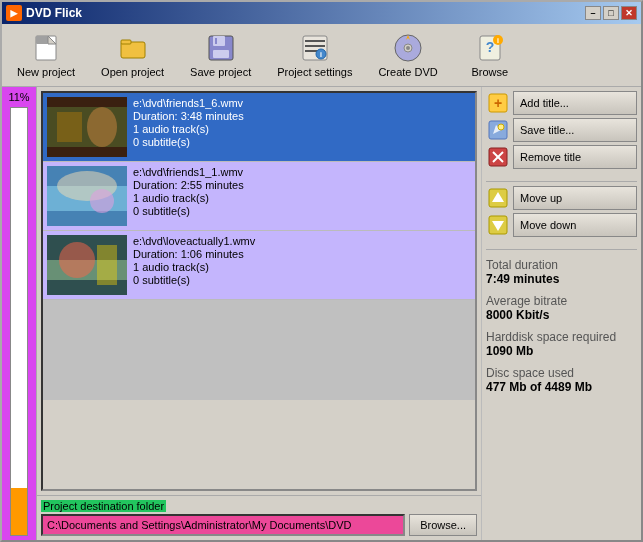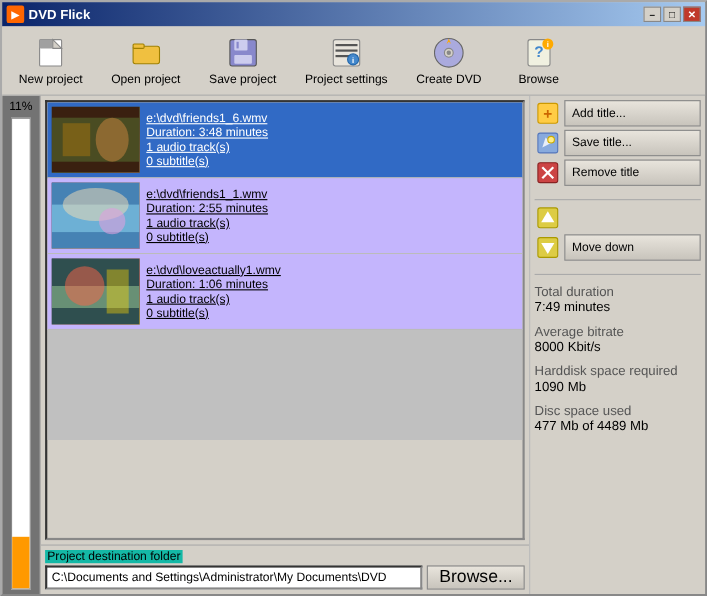--- a/index.html
+++ b/index.html
@@ -109,21 +109,21 @@
     
     .main-content {
       display: flex;
       flex: 1;
       overflow: hidden;
     }
 
     
     .left-panel {
       width: 35px;
-      background: #737373;
+      background: #d946ef;
       display: flex;
       flex-direction: column;
       align-items: center;
       padding-top: 4px;
       border-right: 1px solid #aaa;
       flex-shrink: 0;
     }
     .percentage {
       font-size: 11px;
       color: #000;
@@ -202,24 +202,22 @@
     .thumb2 {
       background: linear-gradient(135deg, #4682B4 0%, #87CEEB 30%, #F5DEB3 60%, #DDA0DD 100%);
     }
     .thumb3 {
       background: linear-gradient(135deg, #2F4F4F 0%, #8FBC8F 40%, #FF6347 70%, #FFD700 100%);
     }
 
     .title-info {
       display: flex;
       flex-direction: column;
-      justify-content: center;
       gap: 1px;
       font-size: 11px;
-      text-decoration: underline;
     }
     .title-item.selected .title-info {
       color: white;
     }
     .title-item:not(.selected) .title-info {
       color: #000;
     }
 
     
     .empty-area {
@@ -229,46 +227,46 @@
 
     
     .dest-folder {
       background: #d4d0c8;
       padding: 4px 4px 0 4px;
       border-top: 1px solid #aaa;
       flex-shrink: 0;
     }
     .dest-label {
       font-size: 11px;
-      background: #14b8a6;
+      background: #22c55e;
       padding: 0 2px;
       display: inline-block;
       margin-bottom: 2px;
     }
     .dest-row {
       display: flex;
       gap: 4px;
       align-items: center;
       margin-bottom: 4px;
     }
     .dest-input {
       flex: 1;
       height: 22px;
       border: 2px inset #888;
-      background: #ffffff;
+      background: #ec4899;
       font-size: 11px;
       padding: 0 4px;
     }
     .browse-btn {
       height: 22px;
       padding: 0 10px;
       border: 1px solid #888;
       background: linear-gradient(to bottom, #e8e4dc, #c8c4bc);
       cursor: pointer;
-      font-size: 16px;
+      font-size: 11px;
       text-align: right;
     }
 
     
     .right-panel {
       width: 160px;
       background: #d4d0c8;
       display: flex;
       flex-direction: column;
       padding: 4px;
@@ -320,21 +318,21 @@
     }
     .stat-item {
       font-size: 12px;
       color: #000;
     }
     .stat-label {
       color: #555;
     }
     .stat-value {
       color: #000;
-      font-weight: normal;
+      font-weight: bold;
     }
 
     
     svg { display: block; }
   </style>
 </head>
 <body>
 
 <div class="window">
 
@@ -535,20 +533,21 @@
       <div class="divider"></div>
 
       <div class="action-buttons">
         <div class="action-btn-row">
           <div class="action-icon">
             <svg width="22" height="22" viewBox="0 0 22 22">
               <rect x="2" y="2" width="18" height="18" rx="2" fill="#ddcc44" stroke="#aa9900" stroke-width="1"></rect>
               <polygon points="11,5 17,15 5,15" fill="white"></polygon>
             </svg>
           </div>
+          <button class="action-btn">Move up</button>
         </div>
         <div class="action-btn-row">
           <div class="action-icon">
             <svg width="22" height="22" viewBox="0 0 22 22">
               <rect x="2" y="2" width="18" height="18" rx="2" fill="#ddcc44" stroke="#aa9900" stroke-width="1"></rect>
               <polygon points="11,17 17,7 5,7" fill="white"></polygon>
             </svg>
           </div>
           <button class="action-btn">Move down</button>
         </div>

